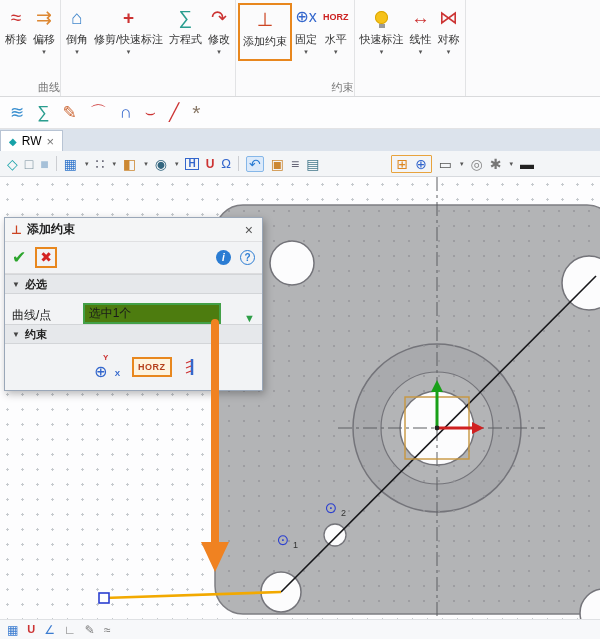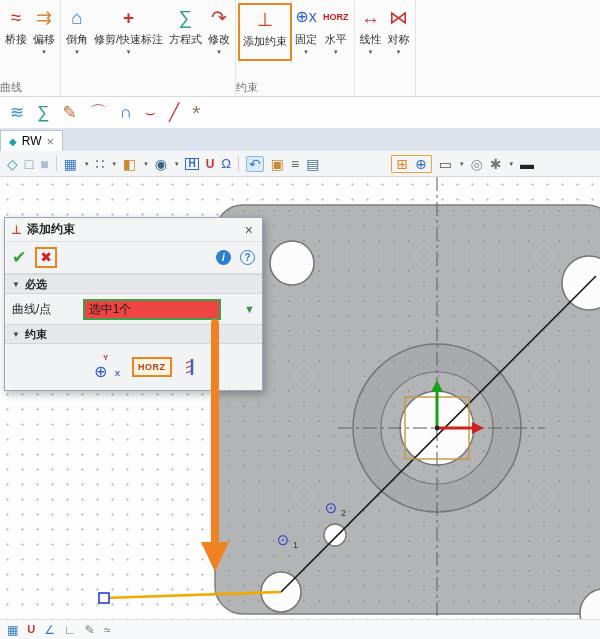--- a/index.html
+++ b/index.html
@@ -7,21 +7,21 @@
 .app{width:600px;height:639px;display:flex;flex-direction:column;background:#fff;position:relative}
 
 
 .ribbon{display:flex;height:97px;background:#fbfbfc;border-bottom:1px solid #d9dadc;flex:none;overflow:hidden}
 .rgroup{display:flex;flex-direction:column;border-right:1px solid #e2e3e5;flex:none}
 .rbtns{flex:1;display:flex;align-items:flex-start;padding:3px 2px 0}
 .rbtn{display:flex;flex-direction:column;align-items:center;padding:1px 3px;cursor:pointer}
 .rbtn .ricon{height:26px;display:flex;align-items:center;justify-content:center;font-size:19px;line-height:1}
 .rbtn .rlabel{font-size:11px;color:#333;white-space:nowrap;margin-top:2px}
 .rbtn .rcaret{font-size:7px;color:#555;height:9px;line-height:9px}
-.rglabel{height:17px;line-height:16px;text-align:left;font-size:11px;color:#777;position:relative}
+.rglabel{height:17px;line-height:16px;text-align:right;font-size:11px;color:#777;position:relative}
 .rlauncher{position:absolute;right:3px;top:2px;font-size:9px;color:#888}
 .hl-orange{border:2px solid #e8871e}
 .c-red{color:#cc3333}.c-orange{color:#dd8833}.c-blue{color:#4488cc}.c-teal{color:#2a9d8f}
 .c-dblue{color:#3366cc}.c-rust{color:#cc4422}
 .ricon-text{font-size:9px;font-weight:bold;color:#cc2222}
 .fw900{font-weight:900}
 .shape-roundsq{width:15px;height:15px;border:2px solid #cc3333;border-radius:5px;display:inline-block}
 .shape-bulb{width:13px;height:13px;background:#f6c21a;border-radius:50%;display:inline-block;position:relative;box-shadow:inset 0 0 0 1px #d9a400}
 .shape-bulb::after{content:"";position:absolute;left:3.5px;bottom:-4px;width:6px;height:4px;background:#9a9a9a}
 
@@ -57,23 +57,23 @@
 .dlg-ttext{font-weight:bold;flex:1;color:#222}
 .dlg-close{color:#555;font-size:14px;padding:0 3px;cursor:pointer}
 .dlg-tools{height:32px;display:flex;align-items:center;gap:9px;padding:0 7px;border-bottom:1px solid #dcdcde}
 .dlg-ok{color:#2da52d;font-size:17px;font-weight:bold;cursor:pointer}
 .dlg-cancel{color:#d42222;font-size:14px;font-weight:bold;border:2px solid #e8871e;padding:0 3px;line-height:17px;cursor:pointer}
 .dlg-spacer{flex:1}
 .dlg-info{width:15px;height:15px;border-radius:50%;background:#2b7cd3;color:#fff;font-size:10px;font-weight:bold;font-style:italic;display:flex;align-items:center;justify-content:center;cursor:pointer}
 .dlg-help{width:15px;height:15px;border-radius:50%;border:1.5px solid #2b7cd3;color:#2b7cd3;font-size:10px;font-weight:bold;display:flex;align-items:center;justify-content:center;cursor:pointer}
 .dlg-sec{height:20px;background:#e6e8eb;border-top:1px solid #d3d5d8;border-bottom:1px solid #d3d5d8;display:flex;align-items:center;gap:5px;padding:0 7px;font-size:11px;font-weight:bold;color:#222;cursor:pointer}
 .sec-caret{font-size:8px;color:#444}
-.dlg-field{height:30px;display:flex;align-items:center;padding:0 7px;gap:23px}
+.dlg-field{height:30px;display:flex;align-items:flex-end;padding:0 7px;gap:23px}
 .fld-label{font-size:12px;width:52px;color:#222}
-.fld-input{width:150px;height:21px;background:#ef4444;border:2px solid #43a047;font-size:12px;line-height:17px;padding:0 4px;color:#1a1a1a;overflow:hidden;white-space:nowrap;cursor:text}
+.fld-input{width:150px;height:21px;background:#4d7c0f;border:2px solid #43a047;font-size:12px;line-height:17px;padding:0 4px;color:#1a1a1a;overflow:hidden;white-space:nowrap;cursor:text}
 .fld-pick{color:#2e9e47;font-size:11px;cursor:pointer}
 .dlg-opts{height:46px;display:flex;align-items:center;gap:11px;padding:0 7px 0 86px}
 .copt{cursor:pointer;display:flex;align-items:center;justify-content:center}
 .fixp{position:relative;width:30px;height:28px}
 .fp-sym{font-size:16px;color:#3366cc;position:absolute;left:3px;bottom:1px;line-height:1}
 .fp-y{position:absolute;left:12px;top:0;font-size:8px;color:#cc3333;font-weight:bold}
 .fp-x{position:absolute;right:1px;bottom:3px;font-size:8px;color:#3366cc;font-weight:bold}
 .horz-chip{font-size:9px;font-weight:bold;color:#b5401d;background:#fdf3df;border:2px solid #e8871e;padding:3px 4px;letter-spacing:.5px}
 
 
@@ -146,20 +146,27 @@
             </span>
           <span class="rlabel">水平</span>
           <span class="rcaret">▾</span>
         </div>
       </div>
       <div class="rglabel">约束</div>
     </div>
 
     <div class="rgroup">
       <div class="rbtns">
+        <div class="rbtn">
+          <span class="ricon">
+              <span class="shape-bulb"></span>
+            </span>
+          <span class="rlabel">快速标注</span>
+          <span class="rcaret">▾</span>
+        </div>
         <div class="rbtn">
           <span class="ricon c-red">↔</span>
           <span class="rlabel">线性</span>
           <span class="rcaret">▾</span>
         </div>
         <div class="rbtn">
           <span class="ricon c-red">⋈</span>
           <span class="rlabel">对称</span>
           <span class="rcaret">▾</span>
         </div>

